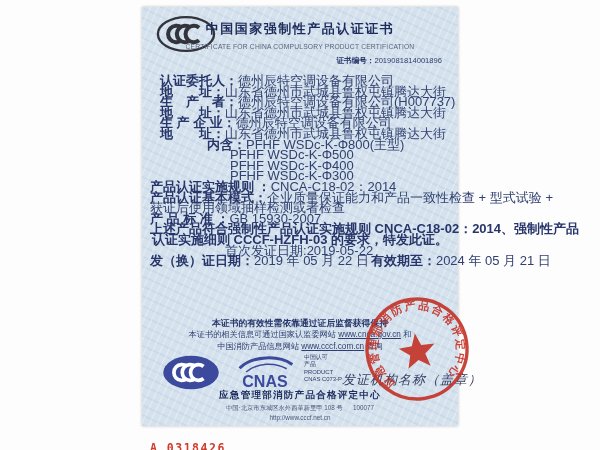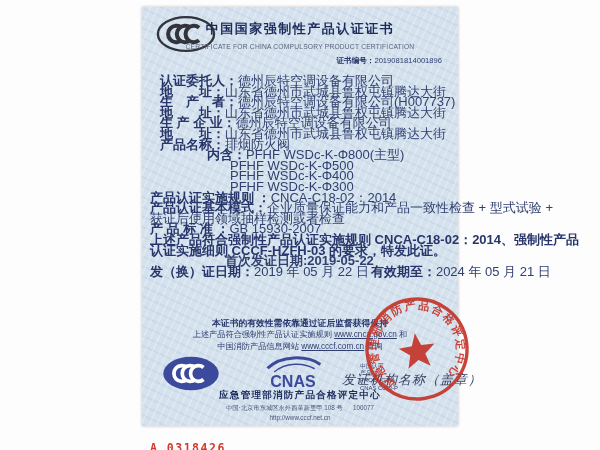--- a/index.html
+++ b/index.html
@@ -19,33 +19,33 @@
   }
   .ccc-top{position:absolute;left:13px;top:7px;}
   .titles{position:absolute;top:13px;left:0;right:0;text-align:center;}
   .title{font-size:13px;font-weight:bold;color:#1d2b5c;letter-spacing:1.5px;}
   .subtitle{font-size:6.7px;color:#59637a;margin-top:5px;letter-spacing:.2px;}
   .cert-no{position:absolute;top:49px;right:16px;font-size:7.6px;color:#2f3d6f;}
   .cert-no .lbl{font-weight:bold;}
 
   .body{position:absolute;top:69px;left:8px;right:10px;font-size:13px;line-height:10.6px;color:#31406f;}
   .row{white-space:nowrap;}
-  .lbl{font-weight:bold;color:#27356a;}
+  .lbl{font-weight:bold;color:#27356a;text-align:right;}
   .indent1{padding-left:10px;}
   .m-first{padding-left:57px;}
   .m-cont{padding-left:80px;}
-  .first-issue{padding-left:75px;font-weight:bold;}
+  .first-issue{padding-left:75px;font-weight:normal;}
   .gap-v{margin-left:2px;}
 
   .notice{position:absolute;top:310px;left:0;right:0;text-align:center;color:#2f3d6f;z-index:2;}
   .notice .n1{font-size:8.8px;font-weight:bold;color:#27356a;line-height:12px;}
   .notice .n2,.notice .n3{font-size:8.2px;line-height:12px;}
   .notice .url{text-decoration:underline;}
 
-  .logos{position:absolute;left:18px;top:347px;display:flex;align-items:flex-end;z-index:1;gap:28px;}
+  .logos{position:absolute;left:18px;top:347px;display:flex;align-items:flex-start;z-index:1;}
   .cnas-wrap{margin-left:10px;}
   .accr{margin-left:6px;font-size:5.9px;line-height:7.3px;color:#303c68;}
 
   .seal{position:absolute;left:220px;top:287px;width:110px;height:110px;z-index:6;opacity:.9;transform:rotate(-8deg);}
   .seal-caption{
     position:absolute;left:200px;top:364px;z-index:5;
     font-size:13px;font-style:italic;letter-spacing:1px;color:#343e63;
     font-family:"DejaVu Serif","Liberation Serif",serif;white-space:nowrap;
   }
 
@@ -83,42 +83,41 @@
     <span class="lbl">证书编号：</span><span>2019081814001896</span>
   </div>
 
   <div class="body">
     <div class="row indent1"><span class="lbl">认证委托人：</span><span>德州辰特空调设备有限公司</span></div>
     <div class="row indent1"><span class="lbl">地　　址：</span><span>山东省德州市武城县鲁权屯镇腾达大街</span></div>
     <div class="row indent1"><span class="lbl">生　产　者：</span><span>德州辰特空调设备有限公司(H007737)</span></div>
     <div class="row indent1"><span class="lbl">地　　址：</span><span>山东省德州市武城县鲁权屯镇腾达大街</span></div>
     <div class="row indent1"><span class="lbl">生 产 企 业：</span><span>德州辰特空调设备有限公司</span></div>
     <div class="row indent1"><span class="lbl">地　　址：</span><span>山东省德州市武城县鲁权屯镇腾达大街</span></div>
-    <div class="row indent1"><span class="lbl">产品名称：</span><span>排烟防火阀</span></div>
 
     <div class="row m-first"><span class="lbl">内含：</span><span>PFHF WSDc-K-Φ800(主型)</span></div>
     <div class="row m-cont">PFHF WSDc-K-Φ500</div>
     <div class="row m-cont">PFHF WSDc-K-Φ400</div>
     <div class="row m-cont">PFHF WSDc-K-Φ300</div>
 
     <div class="row"><span class="lbl">产品认证实施规则 ：</span><span>CNCA-C18-02：2014</span></div>
     <div class="row"><span class="lbl">产品认证基本模式：</span><span>企业质量保证能力和产品一致性检查 + 型式试验 +</span></div>
     <div class="row">获证后使用领域抽样检测或者检查</div>
     <div class="row"><span class="lbl">产 品 标 准 ：</span><span>GB 15930-2007</span></div>
 
     <div class="row lbl">上述产品符合强制性产品认证实施规则 CNCA-C18-02：2014、强制性产品</div>
     <div class="row lbl">认证实施细则 CCCF-HZFH-03 的要求，特发此证。</div>
 
     <div class="row first-issue"><span>首次发证日期:</span><span>2019-05-22</span></div>
     <div class="row"><span class="lbl">发（换）证日期：</span><span>2019 年 05 月 22 日</span><span class="lbl gap-v">有效期至：</span><span>2024 年 05 月 21 日</span></div>
   </div>
 
   <div class="notice">
     <div class="n1">本证书的有效性需依靠通过证后监督获得保持</div>
-    <div class="n2"><span>上述产品符合强制性产品认证实施规则 </span><span class="url">www.cnca.gov.cn</span><span> 和</span></div>
+    <div class="n2"><span>本证书的相关信息可通过国家认监委网站 </span><span class="url">www.cnca.gov.cn</span><span> 和</span></div>
     <div class="n3"><span>中国消防产品信息网站 </span><span class="url">www.cccf.com.cn</span><span> 查询</span></div>
   </div>
 
   <div class="logos">
 
     <svg width="62" height="37" viewBox="0 0 64 40">
       <ellipse cx="32" cy="20" rx="30" ry="18" fill="#3c4a9d"></ellipse>
       <path d="M27.5,13.5 A8.5,8.5 0 1 0 27.5,26.5" fill="none" stroke="#ffffff" stroke-width="4"></path>
       <path d="M36.5,13.5 A8.5,8.5 0 1 0 36.5,26.5" fill="none" stroke="#ffffff" stroke-width="4"></path>
       <path d="M45.5,13.5 A8.5,8.5 0 1 0 45.5,26.5" fill="none" stroke="#ffffff" stroke-width="4"></path>

